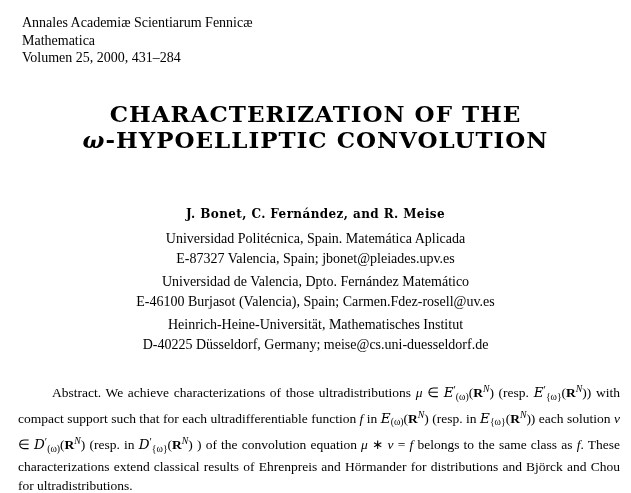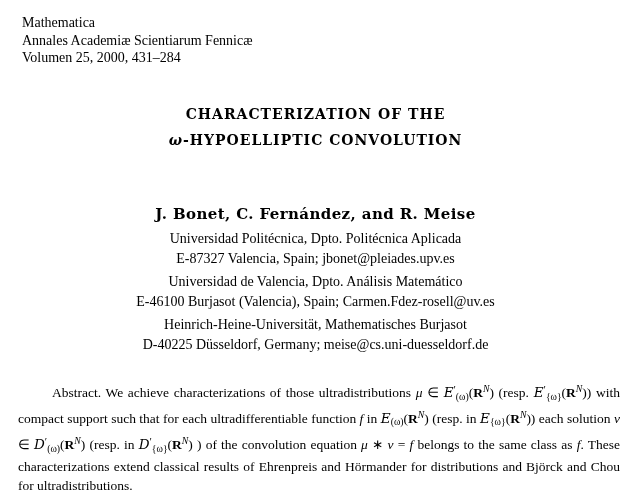--- a/index.html
+++ b/index.html
@@ -15,31 +15,31 @@
     position: absolute; left: 22px; top: 14px;
     font: 14px/17.5px "Liberation Serif", serif;
     white-space: nowrap;
   }
 
   .title-block {
     position: absolute; top: 101px; left: 0; width: 631px;
     text-align: center;
     font-family: "DejaVu Serif", serif;
     font-weight: bold;
-    font-size: 14px; line-height: 26px;
+    font-size: 23px; line-height: 26px;
     letter-spacing: 1px;
   }
   .t-line { white-space: nowrap; }
 
   .authors-line {
     position: absolute; top: 204px; left: 0; width: 631px;
     text-align: center;
     font-family: "DejaVu Serif", serif;
     font-weight: bold;
-    font-size: 15px; line-height: 20px;
+    font-size: 12px; line-height: 20px;
     letter-spacing: 0.4px;
     white-space: nowrap;
   }
 
   .affiliations {
     position: absolute; top: 229px; left: 0; width: 631px;
     text-align: center;
     font: 14px/19.5px "Liberation Serif", serif;
   }
   .affiliation-group { margin-bottom: 4px; }
@@ -59,40 +59,40 @@
   .s-scr{ font-style: italic; font-family: "DejaVu Serif", serif; }
   .s-pr { font-size: 0.8em; vertical-align: 0.4em; }
   .s-sub{ font-size: 0.72em; vertical-align: -0.25em; }
   .s-sup{ font-size: 0.72em; vertical-align: 0.5em; font-style: italic; }
   .s-bf { font-weight: bold; }
 </style>
 </head>
 <body style="background: rgb(255, 255, 255); color: rgb(0, 0, 0);">
 
 <div class="journal-header">
+  <div>Annales Academiæ Scientiarum Fennicæ</div>
   <div>Mathematica</div>
-  <div>Annales Academiæ Scientiarum Fennicæ</div>
   <div>Volumen 25, 2000, 431–284</div>
 </div>
 
 <div class="title-block">
   <div class="t-line">CHARACTERIZATION OF THE</div>
   <div class="t-line"><span class="s-i">ω</span><span class="s-r">-HYPOELLIPTIC CONVOLUTION</span></div>
 </div>
 
 <div class="authors-line">J. Bonet, C. Fernández, and R. Meise</div>
 
 <div class="affiliations">
   <div class="affiliation-group">
-    <div>Universidad Politécnica, Dpto. Politécnica Aplicada</div>
+    <div>Universidad Politécnica, Spain. Matemática Aplicada</div>
     <div>E-87327 Valencia, Spain; jbonet@pleiades.upv.es</div>
   </div>
   <div class="affiliation-group">
-    <div>Universidad de Valencia, Dpto. Análisis Matemático</div>
+    <div>Universidad de Valencia, Dpto. Fernández Matemático</div>
     <div>E-46100 Burjasot (Valencia), Spain; Carmen.Fdez-rosell@uv.es</div>
   </div>
   <div class="affiliation-group">
-    <div>Heinrich-Heine-Universität, Mathematisches Burjasot</div>
+    <div>Heinrich-Heine-Universität, Mathematisches Institut</div>
     <div>D-40225 Düsseldorf, Germany; meise@cs.uni-duesseldorf.de</div>
   </div>
 </div>
 
 <div class="abstract"><span class="s-b">Abstract.</span><span class="s-r"> We achieve characterizations of those ultradistributions </span><span class="s-i">μ</span><span class="s-r"> ∈ </span><span class="s-scr">E</span><span class="s-pr">′</span><span class="s-sub">(ω)</span><span class="s-r">(</span><span class="s-bf">R</span><span class="s-sup">N</span><span class="s-r">) (resp. </span><span class="s-scr">E</span><span class="s-pr">′</span><span class="s-sub">{ω}</span><span class="s-r">(</span><span class="s-bf">R</span><span class="s-sup">N</span><span class="s-r">)) with compact support such that for each ultradifferentiable function </span><span class="s-i">f</span><span class="s-r"> in </span><span class="s-scr">E</span><span class="s-sub">(ω)</span><span class="s-r">(</span><span class="s-bf">R</span><span class="s-sup">N</span><span class="s-r">) (resp. in </span><span class="s-scr">E</span><span class="s-sub">{ω}</span><span class="s-r">(</span><span class="s-bf">R</span><span class="s-sup">N</span><span class="s-r">)) each solution </span><span class="s-i">ν</span><span class="s-r"> ∈ </span><span class="s-scr">D</span><span class="s-pr">′</span><span class="s-sub">(ω)</span><span class="s-r">(</span><span class="s-bf">R</span><span class="s-sup">N</span><span class="s-r">) (resp. in </span><span class="s-scr">D</span><span class="s-pr">′</span><span class="s-sub">{ω}</span><span class="s-r">(</span><span class="s-bf">R</span><span class="s-sup">N</span><span class="s-r">) ) of the convolution equation </span><span class="s-i">μ</span><span class="s-r"> ∗ </span><span class="s-i">ν</span><span class="s-r"> = </span><span class="s-i">f</span><span class="s-r"> belongs to the same class as </span><span class="s-i">f</span><span class="s-r">. These characterizations extend classical results of Ehrenpreis and Hörmander for distributions and Björck and Chou for ultradistributions.</span></div>
 
 </body></html>

